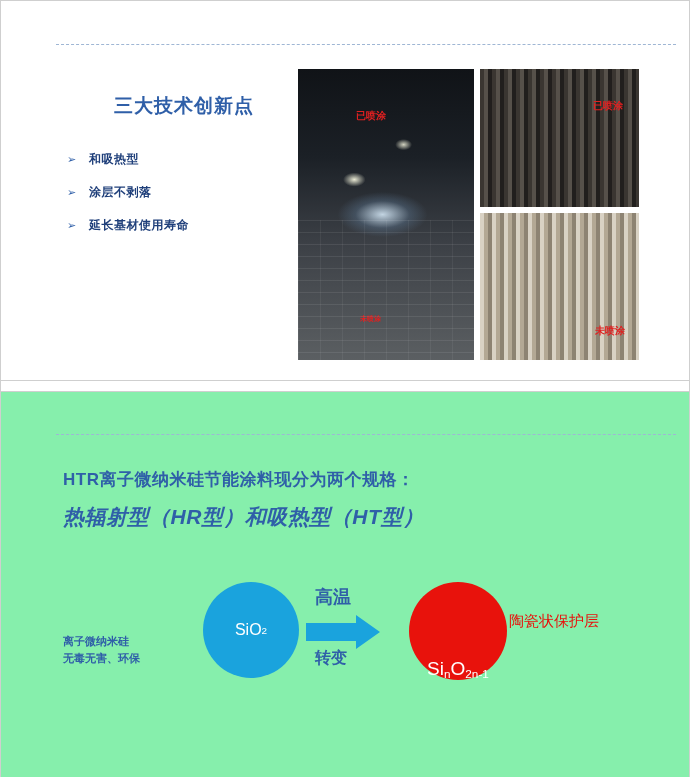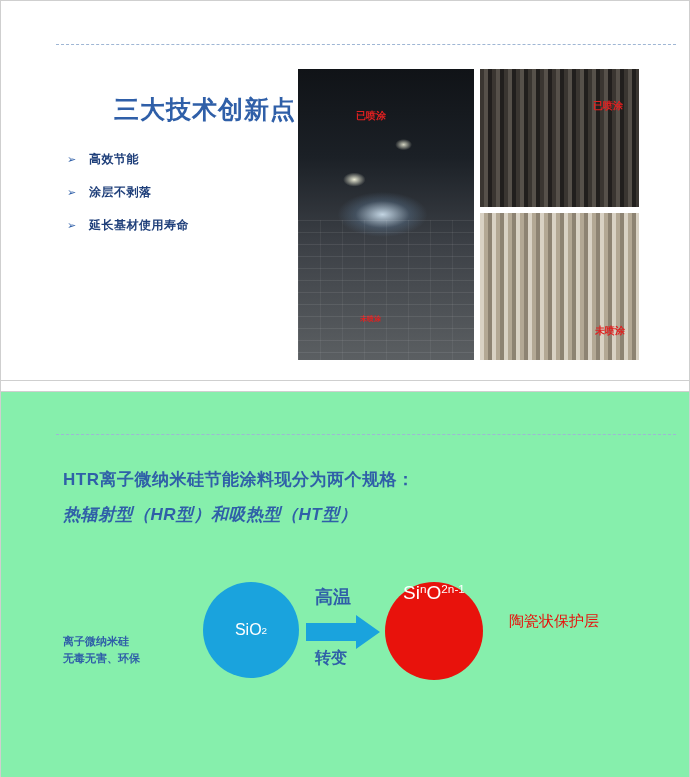--- a/index.html
+++ b/index.html
@@ -38,21 +38,21 @@
     left: 55px;
     top: 43px;
     width: 620px;
     height: 0;
     border-top: 1px dashed #9fb6d4;
   }
   .s1-title {
     position: absolute;
     left: 113px;
     top: 92px;
-    font-size: 25px;
+    font-size: 19px;
     font-weight: bold;
     color: #2f5fa8;
     letter-spacing: 1px;
   }
   .bullets {
     position: absolute;
     left: 66px;
     top: 150px;
     width: 210px;
   }
@@ -186,21 +186,21 @@
     top: 76px;
     font-size: 17px;
     font-weight: bold;
     color: #2f5fa8;
     letter-spacing: .5px;
   }
   .s2-head2 {
     position: absolute;
     left: 62px;
     top: 111px;
-    font-size: 17px;
+    font-size: 21px;
     font-weight: bold;
     font-style: italic;
     color: #2f5fa8;
     letter-spacing: .5px;
   }
 
   .s2-leftlabel {
     position: absolute;
     left: 62px;
     top: 206px;
@@ -220,28 +220,28 @@
     border-radius: 50%;
     background: #1aa3dd;
     display: flex;
     align-items: center;
     justify-content: center;
     color: #ffffff;
     font-size: 16px;
   }
   .circle-red {
     position: absolute;
-    left: 384px;
+    left: 408px;
     top: 190px;
     width: 98px;
     height: 98px;
     border-radius: 50%;
     background: #e8120c;
     display: flex;
-    align-items: flex-start;
+    align-items: flex-end;
     justify-content: center;
     color: #ffffff;
     font-size: 19px;
   }
   .formula sub {
     font-size: 0.62em;
     vertical-align: sub;
   }
 
   .arrow-label-top {
@@ -282,21 +282,21 @@
 <div class="page">
 
   <div class="slide1">
     <div class="rule"></div>
 
     <div class="s1-title">三大技术创新点</div>
 
     <div class="bullets">
       <div class="bullet">
         <span class="arrow">➢</span>
-        <span class="btext">高效节能</span>
+        <span class="btext">和吸热型</span>
       </div>
       <div class="bullet">
         <span class="arrow">➢</span>
         <span class="btext">涂层不剥落</span>
       </div>
       <div class="bullet">
         <span class="arrow">➢</span>
         <span class="btext">延长基材使用寿命</span>
       </div>
     </div>

